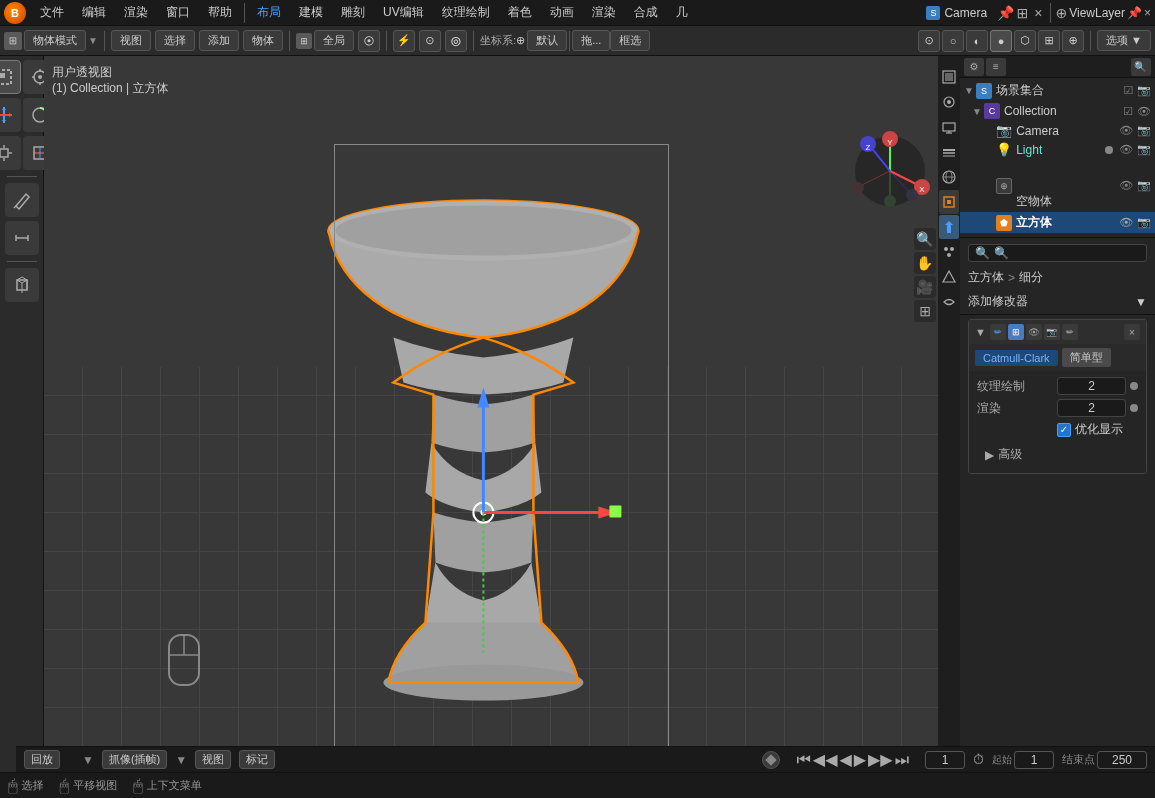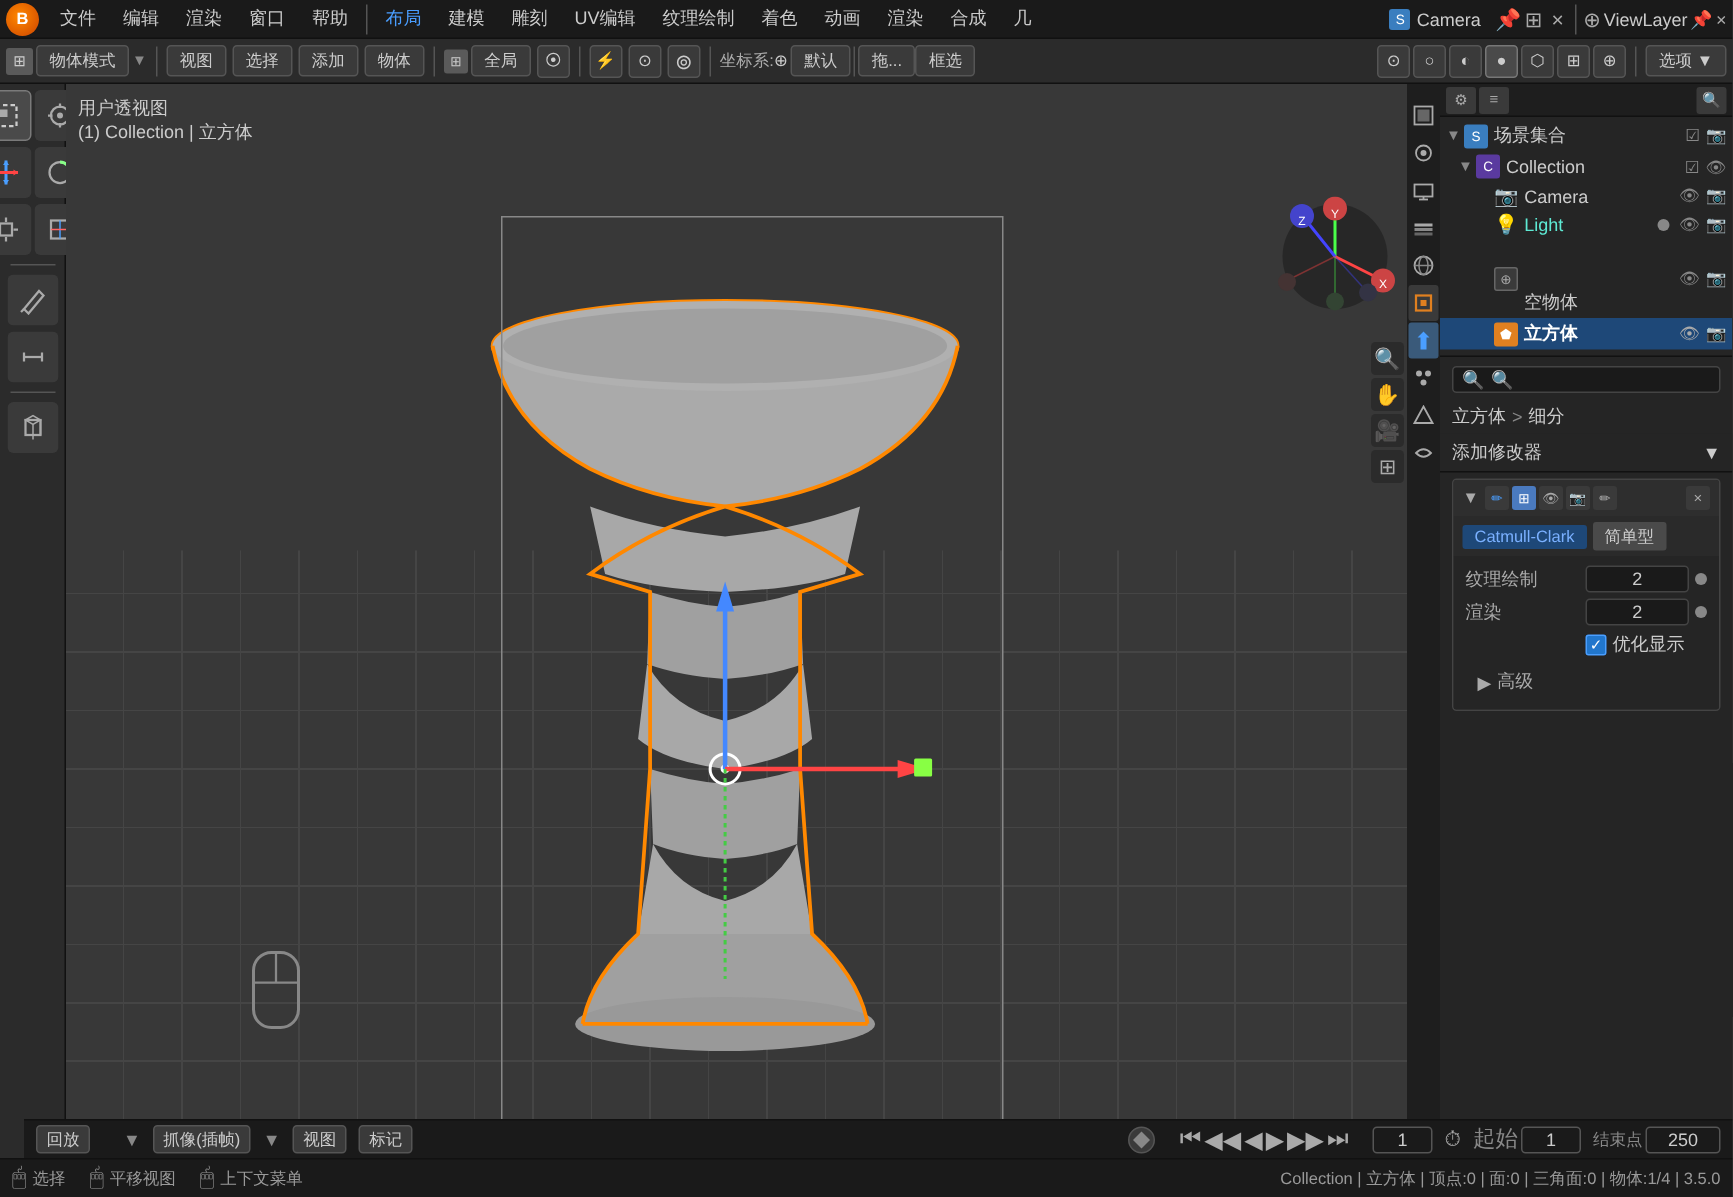--- a/index.html
+++ b/index.html
@@ -563,21 +563,21 @@
     <div style="color:#aaa;font-size:16px;cursor:pointer;">⏭</div>
   </div>
 
   <div style="display:flex;align-items:center;gap:4px;">
     <input type="text" class="frame-input" value="1" style="">
   </div>
 
   <div style="font-size:14px;color:#aaa;cursor:pointer;">⏱</div>
 
   <div style="display:flex;align-items:center;gap:2px;">
-    <span style="color:#888;font-size:15px;">起始</span>
+    <span style="color:#888;font-size:10px;">起始</span>
     <input type="text" class="frame-input" value="1" style="">
   </div>
 
   <div style="display:flex;align-items:center;gap:2px;">
     <span style="color:#888;font-size:11px;">结束点</span>
     <input type="text" class="frame-input" style="width: 50px;" value="250">
   </div>
 </div>
 
 <div class="status-bar">
@@ -587,14 +587,13 @@
   </div>
   <div style="display:flex;align-items:center;gap:4px;">
     <span style="font-size:16px;">🖱</span>
     <span>平移视图</span>
   </div>
   <div style="display:flex;align-items:center;gap:4px;">
     <span style="font-size:16px;">🖱</span>
     <span>上下文菜单</span>
   </div>
   <div style="flex:1;"></div>
-  <span>Collection | 立方体 | 顶点:0 | 面:0 | 三角面:0 | 物体:1/4 | 3.5.0</span>
 </div>
 
 </body></html>

